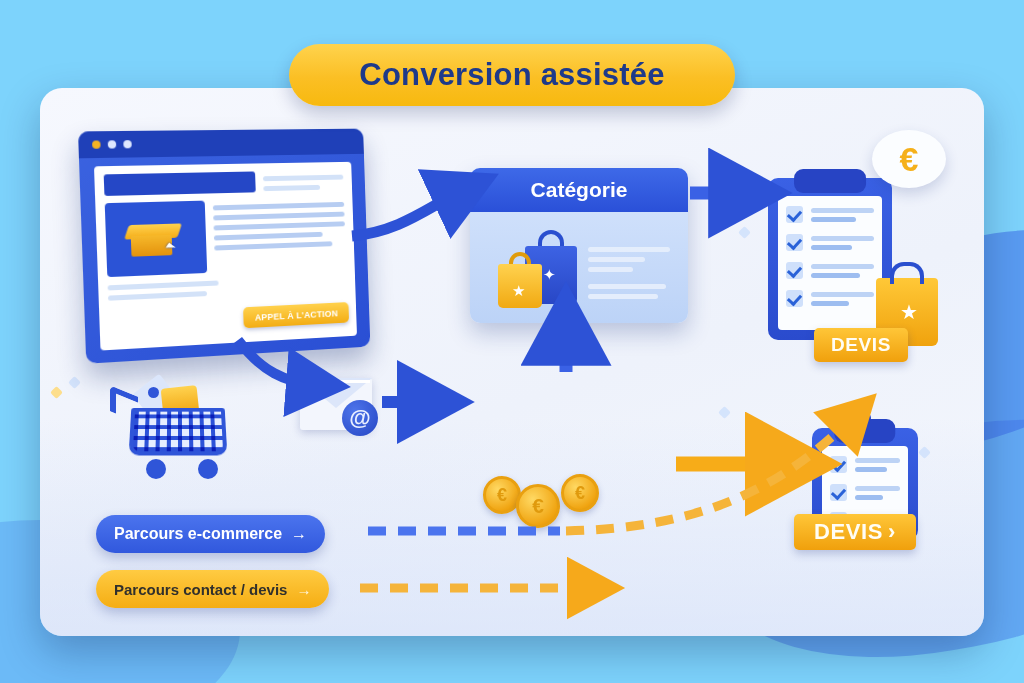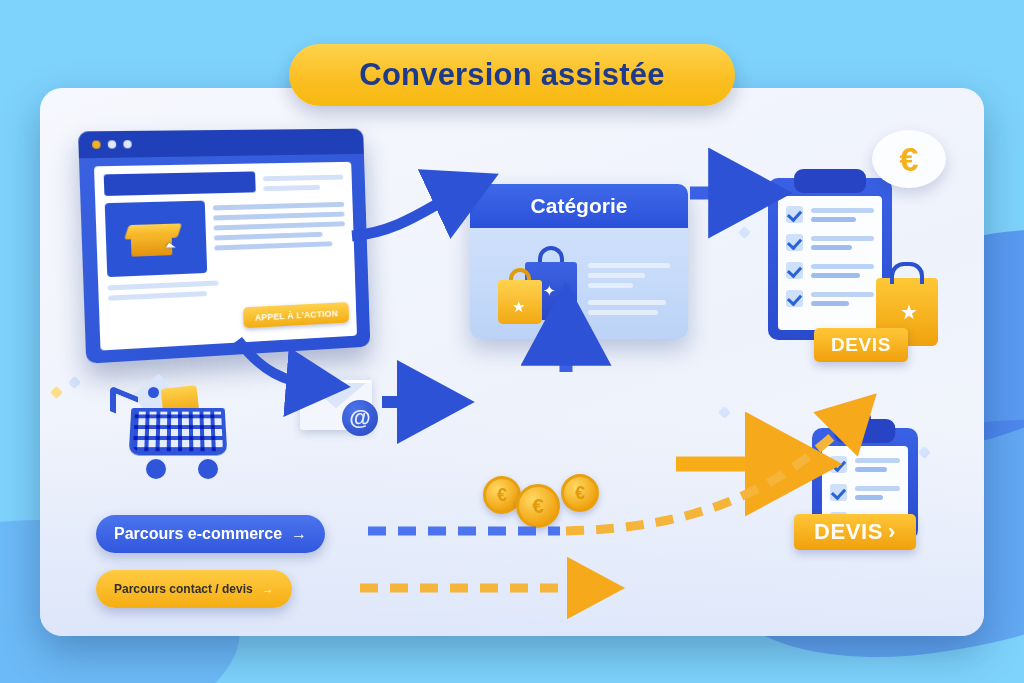--- a/index.html
+++ b/index.html
@@ -121,21 +121,20 @@
     display:flex; align-items:center; justify-content:center;
     box-shadow: 0 2px 4px rgba(40,60,140,.3);
   }
   .cta span { font-size:9px; font-weight:bold; color:#fff; letter-spacing:.2px; white-space:nowrap; }
 
   
   .node-card {
     position:absolute; border-radius:10px; overflow:hidden;
     box-shadow: 0 10px 22px rgba(24,50,130,.25);
     z-index: 14;
-    margin-top: 16px;
   }
   .node-head {
     height:44px; background: linear-gradient(180deg,#3e69e8,#2a50d8);
     display:flex; align-items:center; justify-content:center;
   }
   .node-head span { color:#fff; font-size:21px; font-weight:bold; }
   .node-body {
     background: linear-gradient(180deg,#cfe0fb 0%,#bcd3f7 100%);
     height: calc(100% - 44px);
     position:relative; padding:12px;
@@ -277,21 +276,21 @@
 
   
   .legend-pill {
     position:absolute; height:38px; border-radius:20px;
     display:flex; align-items:center; gap:9px; padding:0 18px;
     box-shadow:0 5px 12px rgba(30,50,130,.25); z-index:30;
   }
   #legend-ecom { left:96px; top:515px; background: linear-gradient(180deg,#4b74ee,#3158dd); }
   #legend-ecom span { color:#fff; font-size:16px; font-weight:bold; }
   #legend-devis { left:96px; top:570px; background: linear-gradient(180deg,#ffcb42,#f5ad13); }
-  #legend-devis span { color:#31302c; font-size:12px; font-weight:bold; }
+  #legend-devis span { color:#31302c; font-size:15px; font-weight:bold; }
   .pill-arrow { font-size:19px; font-weight:bold; line-height:1; }
 </style>
 </head>
 <body>
 
 <div id="stage">
 
   <div class="bg-wave w1"></div>
   <div class="bg-wave w2"></div>
   <div class="bg-wave w3"></div>

